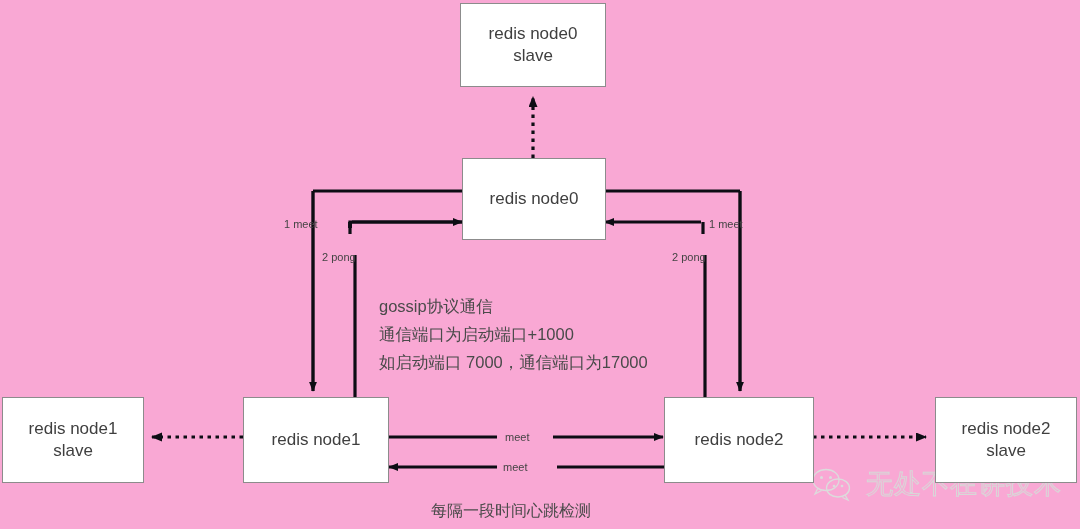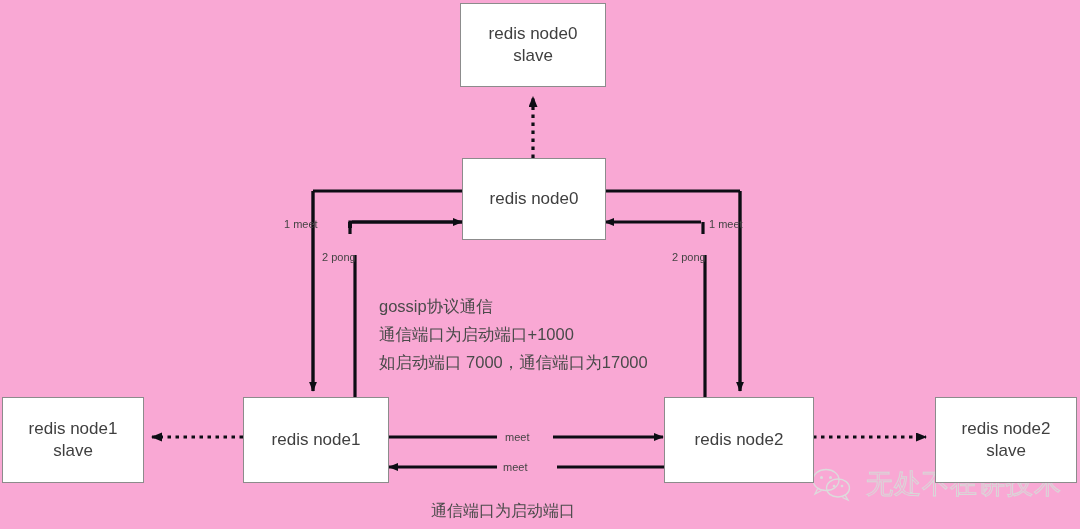--- a/index.html
+++ b/index.html
@@ -177,21 +177,21 @@
   <div class="label" style="left:672px; top:246px;">2 pong</div>
 
   <div class="label" style="left:505px; top:426px;">meet</div>
 
   <div class="label" style="left:503px; top:456px;">meet</div>
 
   <div class="note" style="left:379px; top:292px; width:330px;">gossip协议通信
 通信端口为启动端口+1000
 如启动端口 7000，通信端口为17000</div>
 
-  <div class="caption" style="left:431px; top:500px;">通信端口为启动端口</div>
+  <div class="caption" style="left:431px; top:500px;">每隔一段时间心跳检测</div>
 
   <div class="watermark">
     <svg width="40" height="34" viewBox="0 0 40 34" style="position:absolute; left:0; top:6px;">
       <ellipse cx="14" cy="12" rx="13" ry="10.5" fill="none" stroke="#dcdcdc" stroke-width="1.3"></ellipse>
       <path d="M6,20 L3,26 L9.5,22.5" fill="none" stroke="#dcdcdc" stroke-width="1.3"></path>
       <circle cx="9.5" cy="9.5" r="1.5" fill="#dcdcdc"></circle>
       <circle cx="18.5" cy="9.5" r="1.5" fill="#dcdcdc"></circle>
       <ellipse cx="26" cy="20" rx="11.5" ry="9" fill="none" stroke="#dcdcdc" stroke-width="1.3"></ellipse>
       <path d="M33,27 L36,32 L30.5,29.5" fill="none" stroke="#dcdcdc" stroke-width="1.3"></path>
       <circle cx="22" cy="18" r="1.3" fill="#dcdcdc"></circle>

